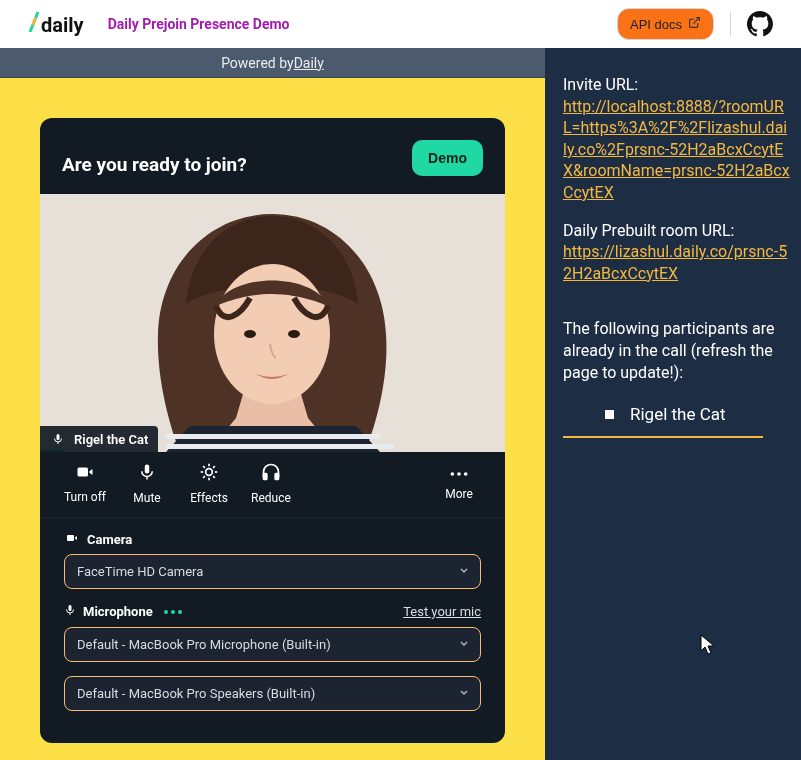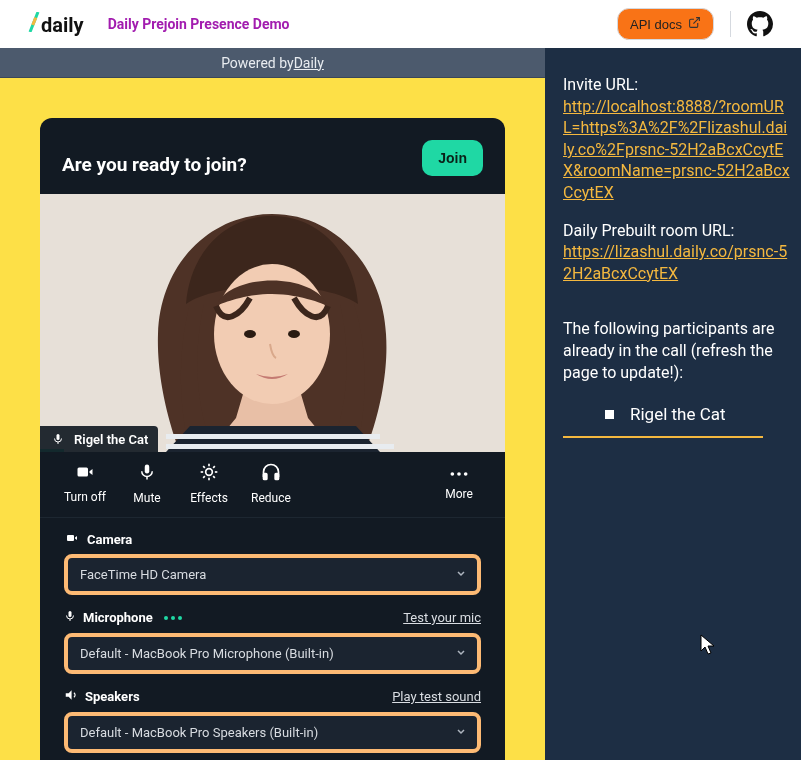--- a/index.html
+++ b/index.html
@@ -103,21 +103,21 @@
 
   .devices { padding: 14px 24px 0 24px; }
   .dev-group { margin-bottom: 14px; }
   .dev-head { display:flex; align-items:center; justify-content:space-between; margin-bottom:7px;}
   .dev-label { display:flex; align-items:center; gap:7px; color:#fff; font-size:13px; font-weight:700;}
   .mic-dots { display:flex; gap:3px; margin-left:4px;}
   .mic-dots span{ width:4px;height:4px;border-radius:50%;background:#1fd8a4;display:block;}
   .dev-test { color:#d9dde2; font-size:13px; text-decoration: underline; cursor:pointer;}
   .dev-select {
     background:#1b2430; color:#d7dbe0;
-    border:4px solid #fdba74; border-radius:8px;
+    border:1px solid #fdba74; border-radius:8px;
     padding:9px 36px 9px 12px; font-size:13px; width:100%;
     position:relative;
   }
   .dev-select .chev {
     position:absolute; right:10px; top:50%; transform:translateY(-50%);
   }
 
   
   .right-col a { color:#f4b83f; text-decoration:underline; word-break: break-all; }
   .right-col p { margin-bottom:16px; }
@@ -172,21 +172,21 @@
   <div class="left-col">
     <div class="powered">
       <span>Powered by </span>
       <a>Daily</a>
     </div>
 
     <div class="prejoin-wrap">
       <div class="prejoin-card">
         <div class="card-header">
           <h2>Are you ready to join?</h2>
-          <button class="join-btn">Join</button>
+          <button class="join-btn">Demo</button>
         </div>
 
         <div class="video">
           <svg class="video-img" viewBox="0 0 465 258" preserveAspectRatio="xMidYMid slice">
             <rect width="465" height="258" fill="#e7e0d8"></rect>
 
             <path d="M 232 20
                      C 170 20 120 70 118 140
                      C 116 200 140 258 140 258
                      L 325 258
@@ -326,30 +326,20 @@
             </div>
             <div class="dev-select">
               <span>Default - MacBook Pro Microphone (Built-in)</span>
               <span class="chev"><svg width="12" height="12" viewBox="0 0 24 24" fill="none" stroke="#aeb5bf" stroke-width="3">
                     <polyline points="6 9 12 15 18 9"></polyline>
                   </svg></span>
             </div>
           </div>
 
           <div class="dev-group">
-            <div class="dev-head">
-              <div class="dev-label">
-                <span><svg width="14" height="14" viewBox="0 0 24 24" fill="#fff">
-                      <polygon points="3,9 8,9 13,4 13,20 8,15 3,15"></polygon>
-                      <path d="M17 8a5 5 0 0 1 0 8" stroke="#fff" stroke-width="2" fill="none"></path>
-                    </svg></span>
-                <span>Speakers</span>
-              </div>
-              <a class="dev-test">Play test sound</a>
-            </div>
             <div class="dev-select">
               <span>Default - MacBook Pro Speakers (Built-in)</span>
               <span class="chev"><svg width="12" height="12" viewBox="0 0 24 24" fill="none" stroke="#aeb5bf" stroke-width="3">
                     <polyline points="6 9 12 15 18 9"></polyline>
                   </svg></span>
             </div>
           </div>
         </div>
       </div>
     </div>

